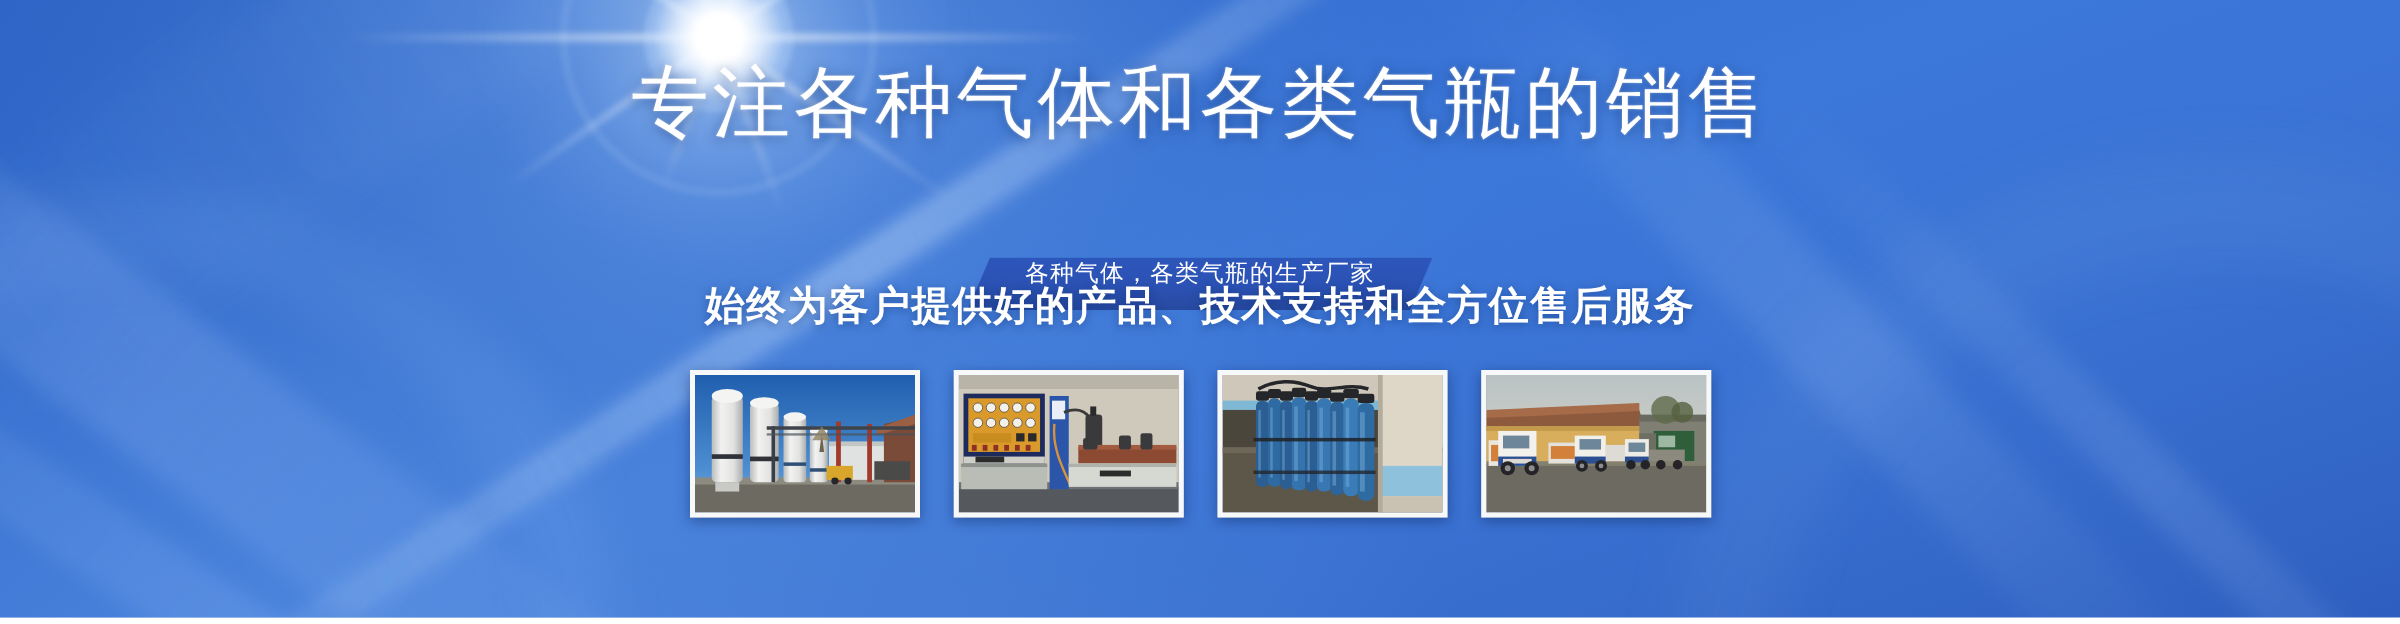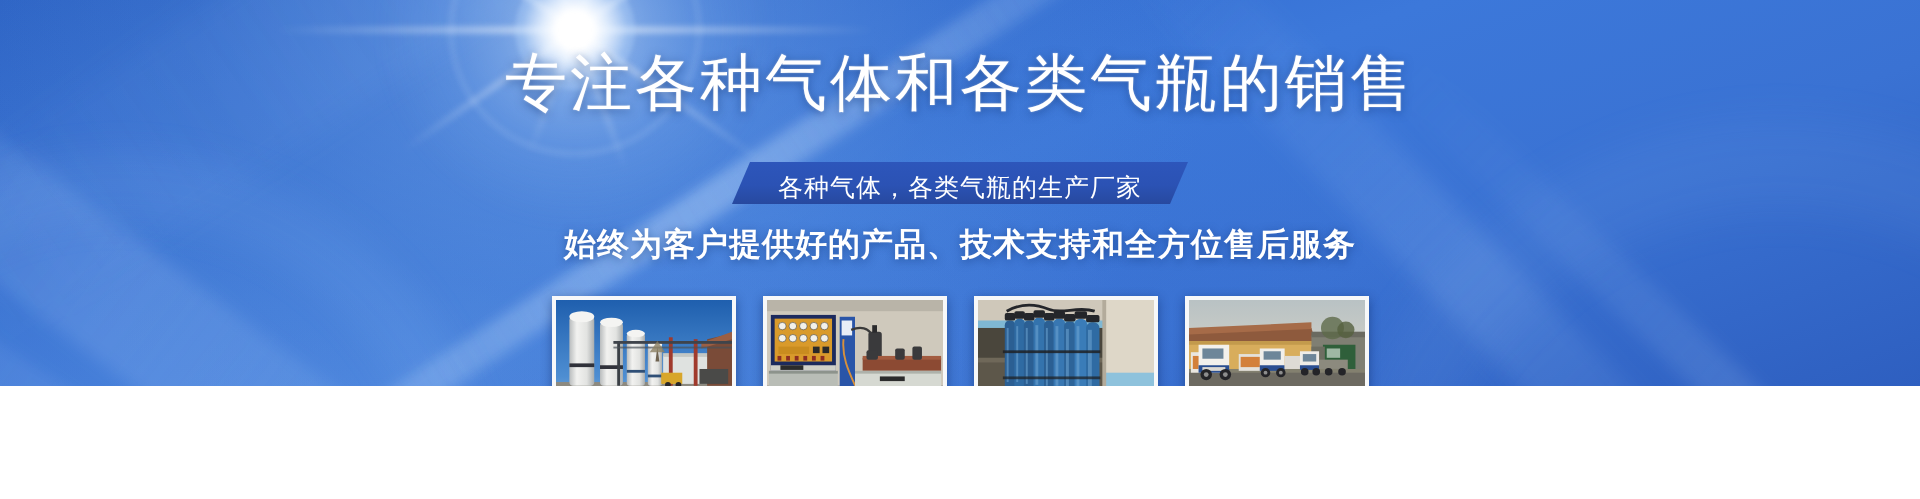--- a/index.html
+++ b/index.html
@@ -5,21 +5,21 @@
 <style>
   * { margin:0; padding:0; box-sizing:border-box; }
   html, body {
     width:1920px; height:499px;
     overflow:hidden;
     font-family:"Liberation Sans","DejaVu Sans",sans-serif;
   }
 
   #banner {
     position:relative;
-    width:1920px; height:386px;
+    width:1920px; height:494px;
     overflow:hidden;
     background:
       radial-gradient(ellipse 900px 620px at 30% 8%,  rgba(120,170,235,0.55) 0%, rgba(90,145,220,0.18) 42%, rgba(60,110,200,0.00) 72%),
       radial-gradient(ellipse 1500px 900px at 18% 115%, rgba(96,150,225,0.50) 0%, rgba(60,110,200,0.12) 55%, rgba(40,85,185,0.00) 80%),
       linear-gradient(160deg, #2b62c4 0%, #2f68cd 22%, #3c78da 48%, #3a72d3 70%, #2e5fc0 100%);
     padding-left: 30px;
   }
 
   
   .streak { position:absolute; pointer-events:none; }
@@ -90,28 +90,29 @@
   }
 
   .ribbon-wrap {
     position:absolute; top:162px; left:0; width:100%;
     display:flex; justify-content:center; align-items:center;
   }
   .ribbon {
     position:relative;
     height:42px;
     padding:0 46px;
-    display:flex; align-items:flex-end; justify-content:center;
+    display:flex; align-items:flex-start; justify-content:center;
     background:linear-gradient(180deg,#2d56bb 0%, #2b52b4 55%, #27499f 100%);
     color:#ffffff;
-    font-size:25px;
+    font-size:19px;
     letter-spacing:1px;
     white-space:nowrap;
     clip-path:polygon(18px 0, 100% 0, calc(100% - 18px) 100%, 0 100%);
     box-shadow:0 1px 6px rgba(10,35,95,0.35);
+    margin-top:44px;
   }
   .ribbon-tail {
     position:absolute; top:0; width:26px; height:42px;
     background:linear-gradient(180deg,#2d56bb 0%, #27499f 100%);
     opacity:0.95;
   }
   .tail-left  { left:-26px;  clip-path:polygon(100% 0, 100% 100%, 0 100%, 26% 50%, 0 0); }
   .tail-right { right:-26px; clip-path:polygon(0 0, 100% 0, 74% 50%, 100% 100%, 0 100%); }
 
   .subline {

